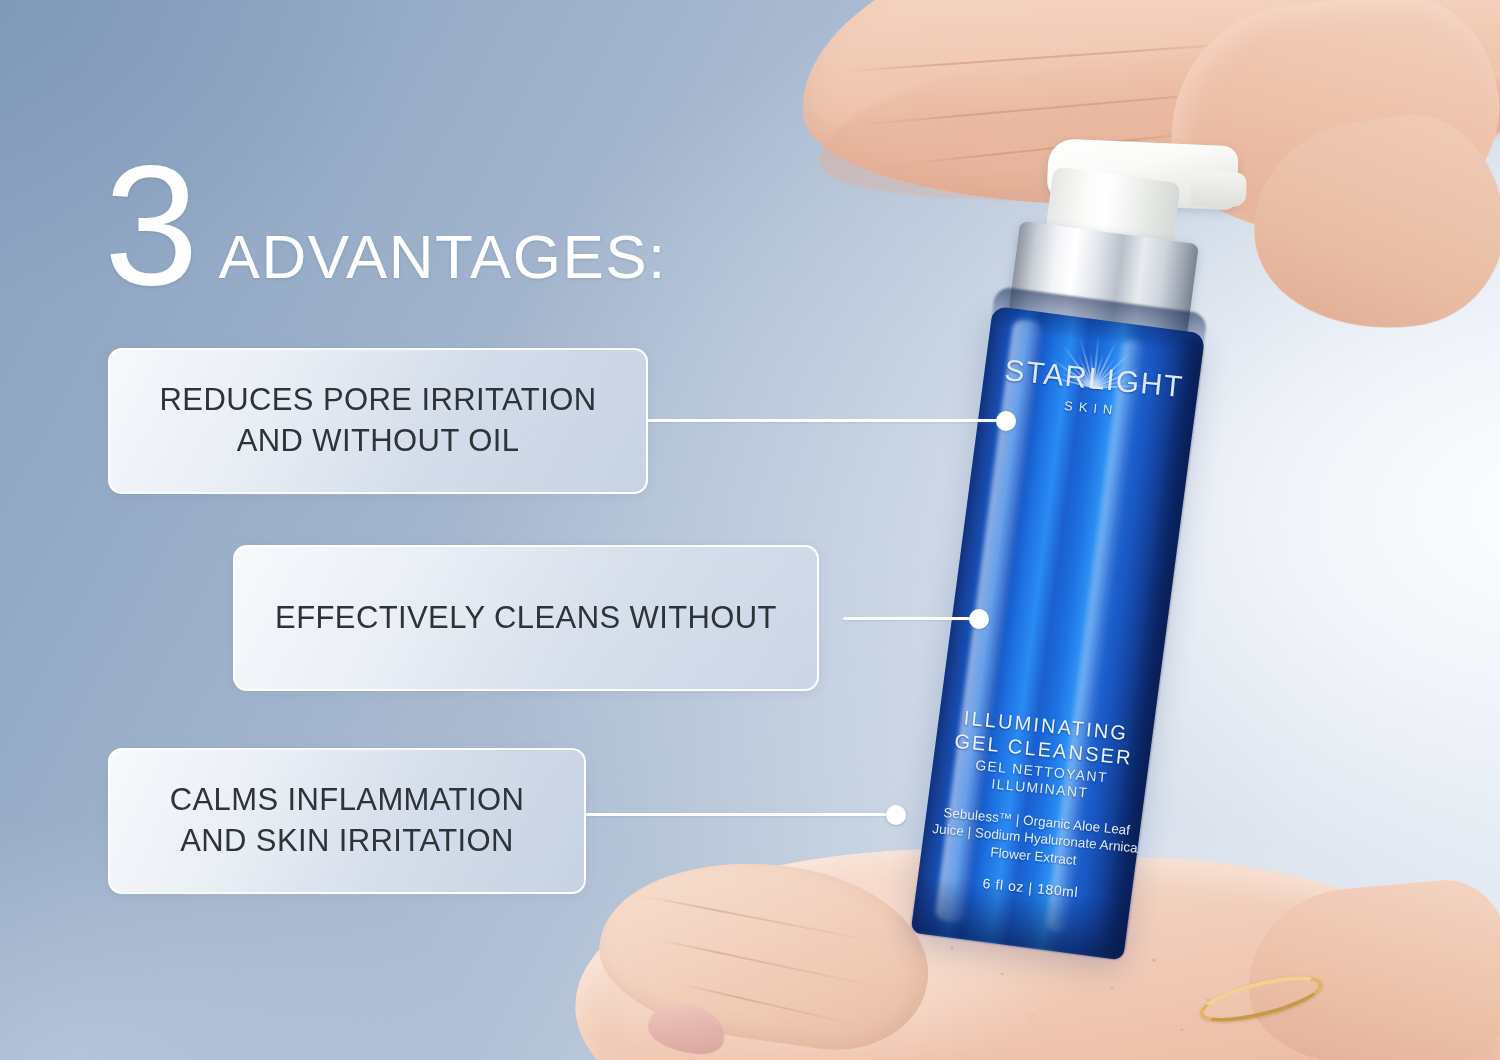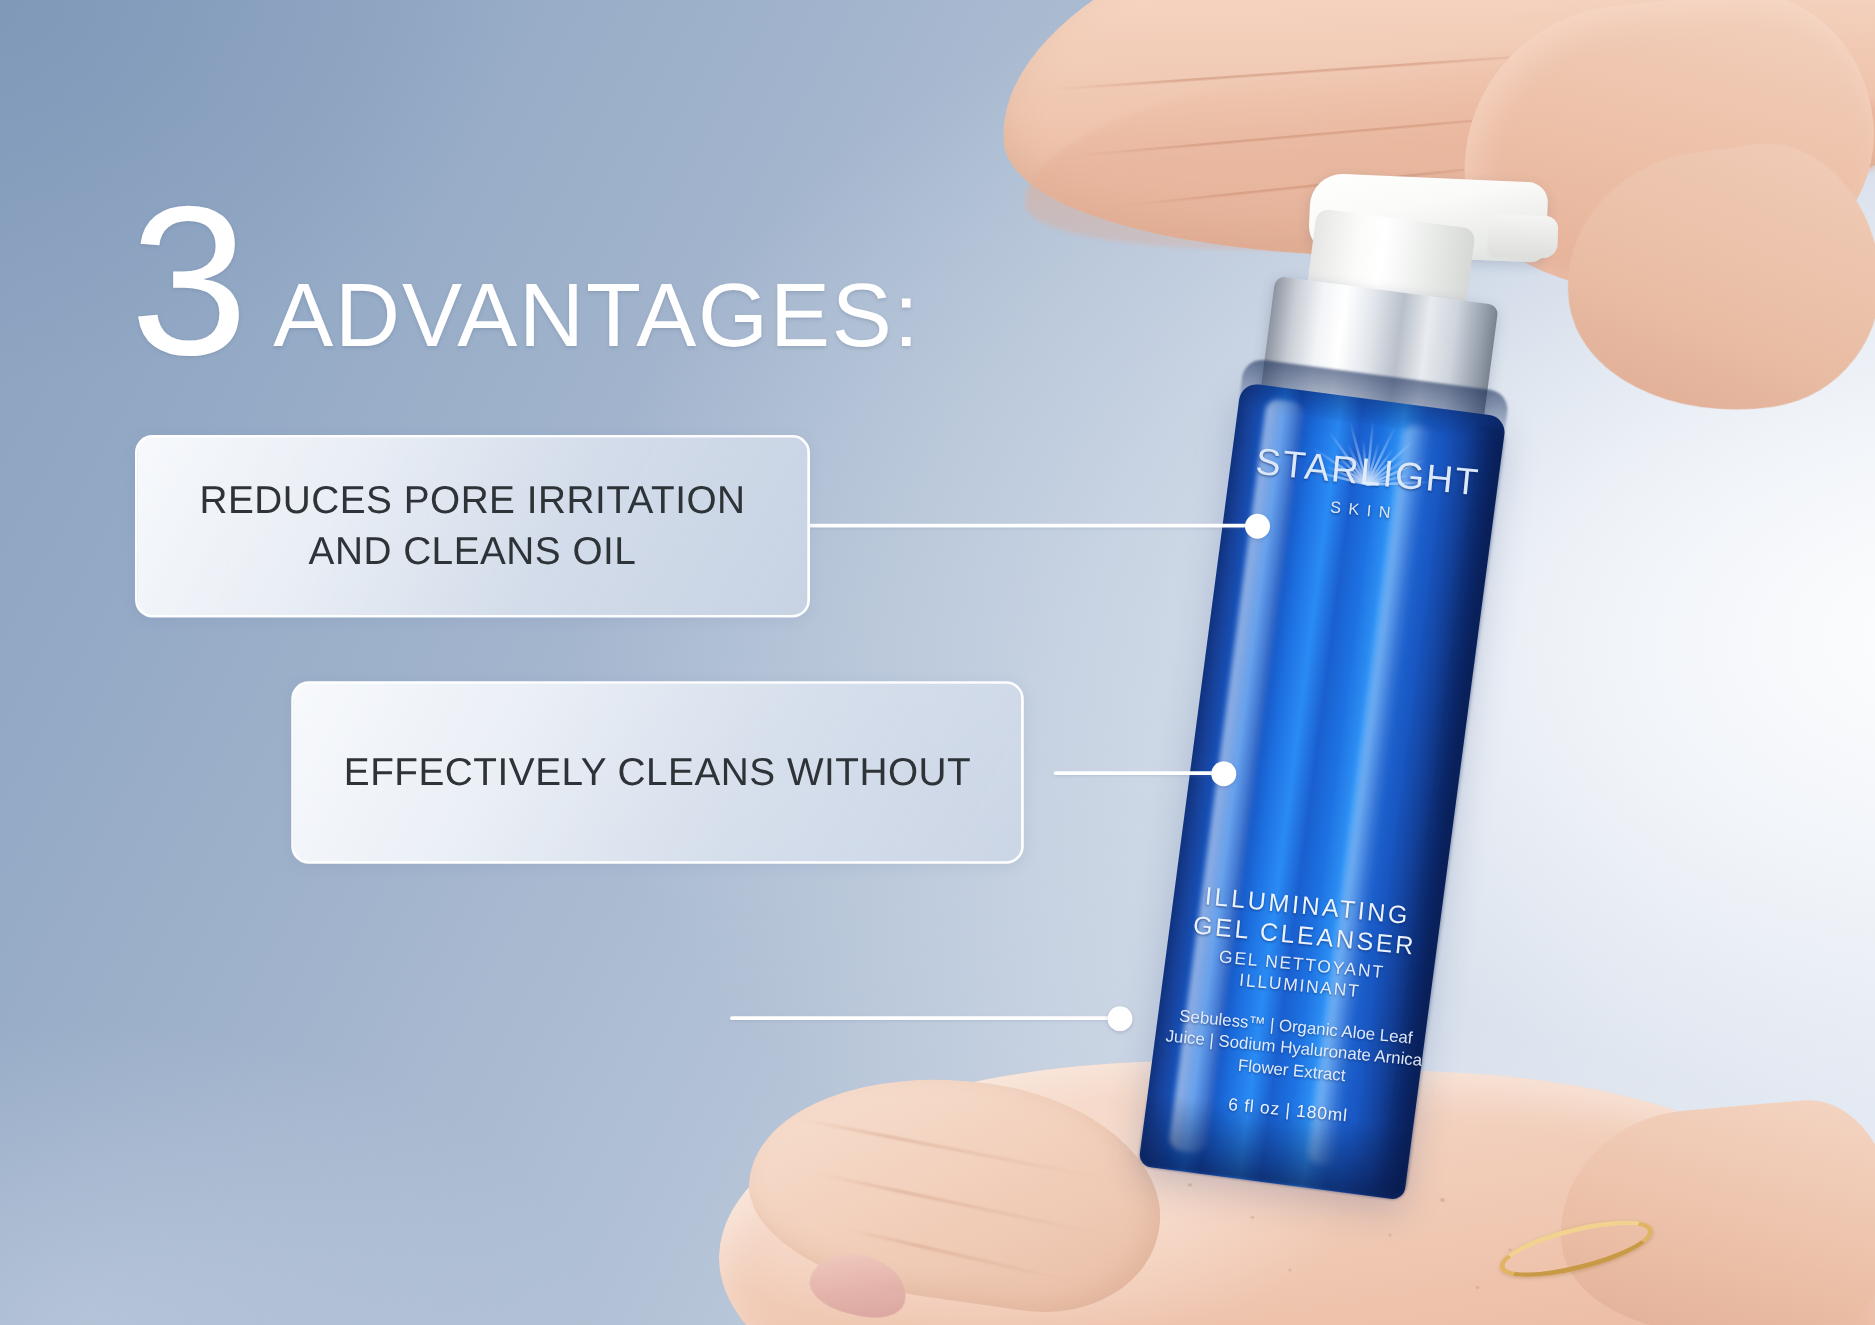--- a/index.html
+++ b/index.html
@@ -51,21 +51,21 @@
     text-shadow: 0 1px 3px rgba(90,110,140,0.28);
   }
   .headline .num {
     font-size: 170px;
     line-height: 1;
     font-weight: 300;
     vertical-align: -6px;
     letter-spacing: 2px;
   }
   .headline .word {
-    font-size: 72px;
+    font-size: 62px;
     line-height: 1;
     font-weight: 300;
     letter-spacing: 1.5px;
     margin-left: 18px;
   }
 
   
   .callout {
     position: absolute;
     box-sizing: border-box;
@@ -489,24 +489,30 @@
   <div class="connector" id="conn-1"></div>
   <div class="dot" id="dot-1"></div>
   <div class="connector" id="conn-2"></div>
   <div class="dot" id="dot-2"></div>
   <div class="connector" id="conn-3"></div>
   <div class="dot" id="dot-3"></div>
 
   <div class="callout" id="callout-1">
     <span class="txt">
       <span>REDUCES PORE IRRITATION</span>
-      <span class="l2">AND CLEANS OIL</span>
+      <span class="l2">AND WITHOUT OIL</span>
     </span>
   </div>
 
   <div class="callout" id="callout-2">
     <span class="txt">
       <span>EFFECTIVELY CLEANS WITHOUT</span>
     </span>
   </div>
 
+  <div class="callout" id="callout-3">
+    <span class="txt">
+      <span>CALMS INFLAMMATION</span>
+      <span class="l2">AND SKIN IRRITATION</span>
+    </span>
+  </div>
 
 </div>
 
 </body></html>

